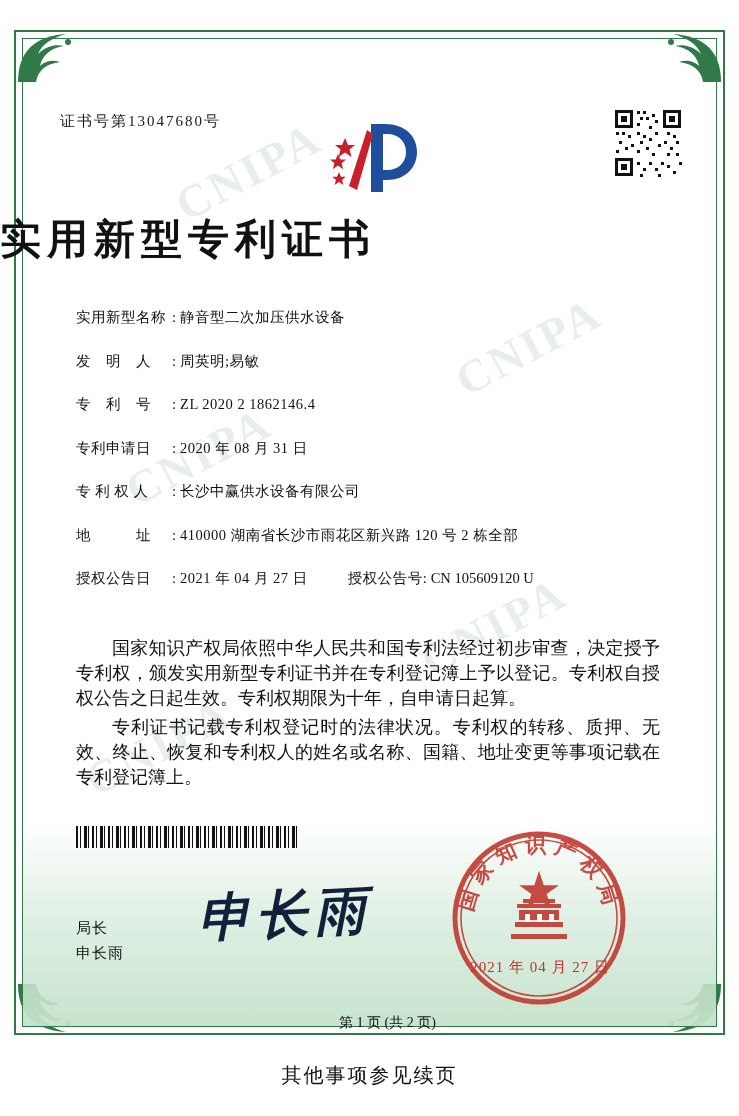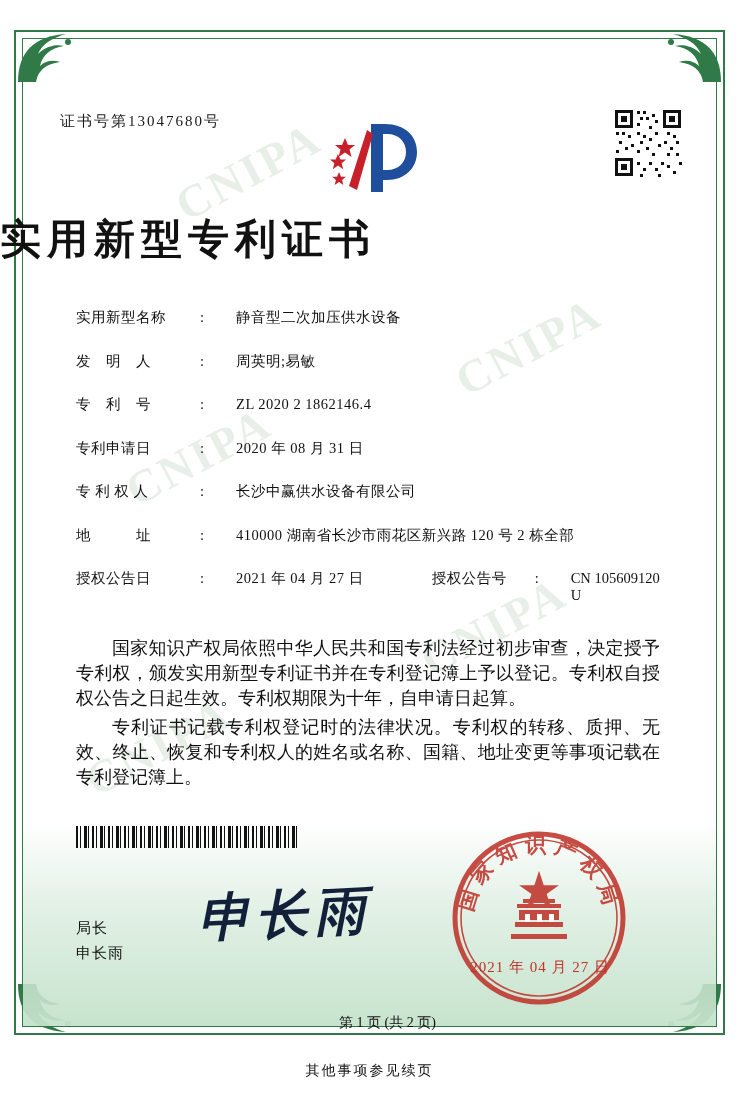--- a/index.html
+++ b/index.html
@@ -122,21 +122,20 @@
     left: 76px;
     top: 308px;
     width: 590px;
   }
   .field-row {
     display: flex;
     align-items: baseline;
     margin-bottom: 24.5px;
     font-size: 14.5px;
     color: #111;
-    gap: 28px;
   }
   .fl {
     width: 96px;
     flex: 0 0 96px;
     letter-spacing: 0.5px;
     white-space: nowrap;
   }
   .fcolon { margin: 0 4px 0 0; }
   .fv { flex: 1; letter-spacing: 0.5px; }
   .field-row.inline .fv { flex: 0 0 auto; }
@@ -230,21 +229,21 @@
     font-size: 14px;
     color: #111;
     padding-left: 36px;
   }
   .footnote {
     position: absolute;
     left: 0;
     right: 0;
     top: 1062px;
     text-align: center;
-    font-size: 14px;
+    font-size: 20px;
     color: #111;
     letter-spacing: 2px;
   }
 </style>
 </head>
 <body>
 
 <div class="page">
 
   <div class="border-outer"></div>

